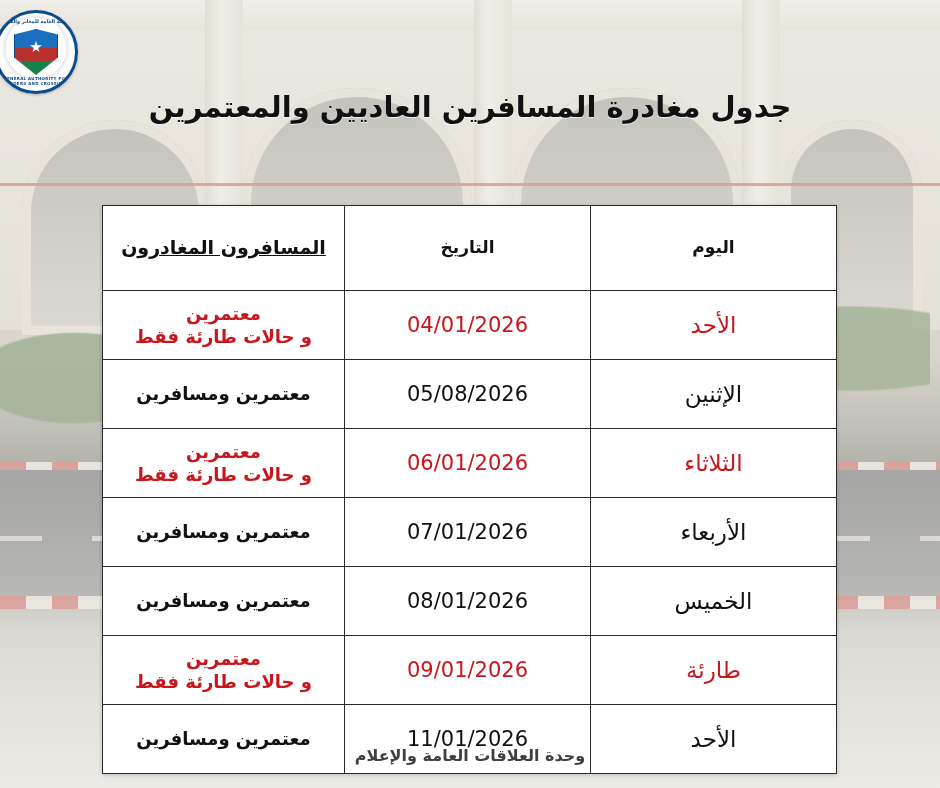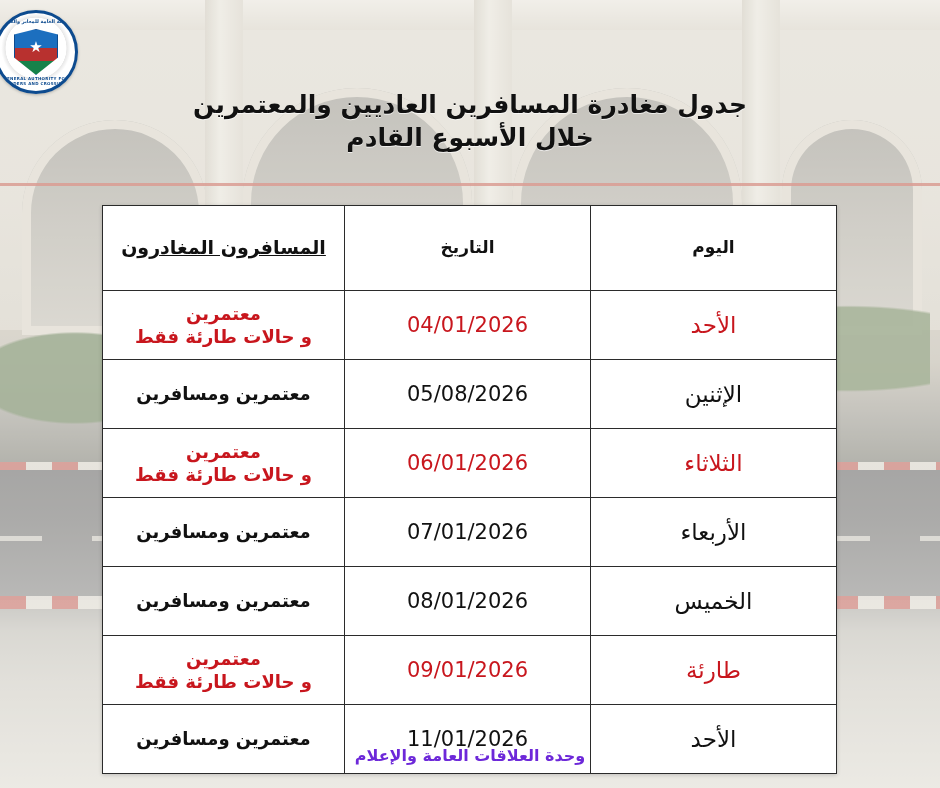--- a/index.html
+++ b/index.html
@@ -192,21 +192,21 @@
 
   
   .heading {
     position: absolute;
     top: 88px;
     left: 0;
     right: 0;
     text-align: center;
     color: #111111;
     font-weight: bold;
-    font-size: 25px;
+    font-size: 29px;
     line-height: 1.32;
     letter-spacing: 0;
     padding: 0 66px;
     box-sizing: border-box;
     text-shadow: 0 1px 0 rgba(255,255,255,.65);
   }
 
   
   .table-wrap {
     position: absolute;
@@ -259,21 +259,21 @@
   tr.alert td.day { color: #c8161d; }
 
   
   .footer {
     position: absolute;
     left: 0; right: 0;
     top: 746px;
     text-align: center;
     font-size: 16px;
     font-weight: bold;
-    color: #6d28d9;
+    color: #404040;
     text-shadow: 0 1px 0 rgba(255,255,255,.6);
   }
 </style>
 </head>
 <body>
 
 <div class="poster">
 
   <div class="bg">
     <div class="arch-wall"></div>
@@ -299,21 +299,20 @@
     <div class="logo-badge">
       <div class="ring-text-top">الهيئة العامة للمعابر والحدود</div>
       <div class="logo-shield"></div>
       <div class="logo-star">★</div>
       <div class="ring-text-bot">GENERAL AUTHORITY FOR BORDERS AND CROSSINGS</div>
     </div>
   </div>
 
   <div class="heading">
     <div>جدول مغادرة المسافرين العاديين والمعتمرين</div>
-    <div>خلال الأسبوع القادم</div>
   </div>
 
   <div class="table-wrap">
     <table class="schedule">
       <colgroup>
         <col class="col-day">
         <col class="col-date">
         <col class="col-trav">
       </colgroup>
       <thead>

